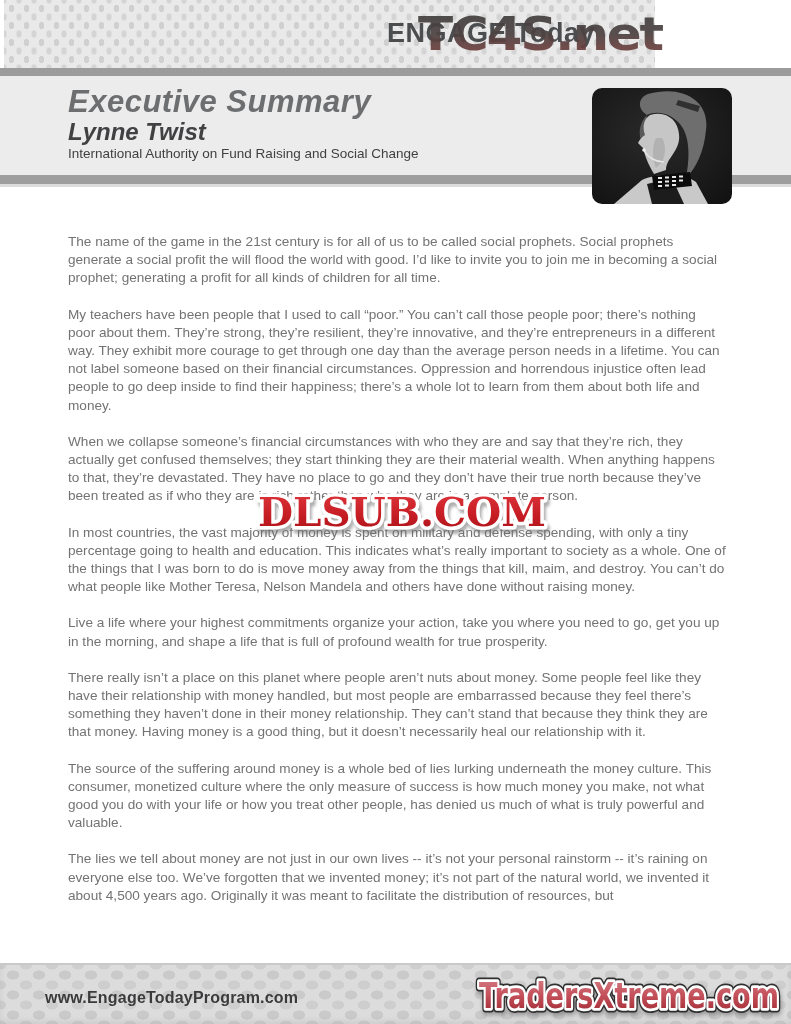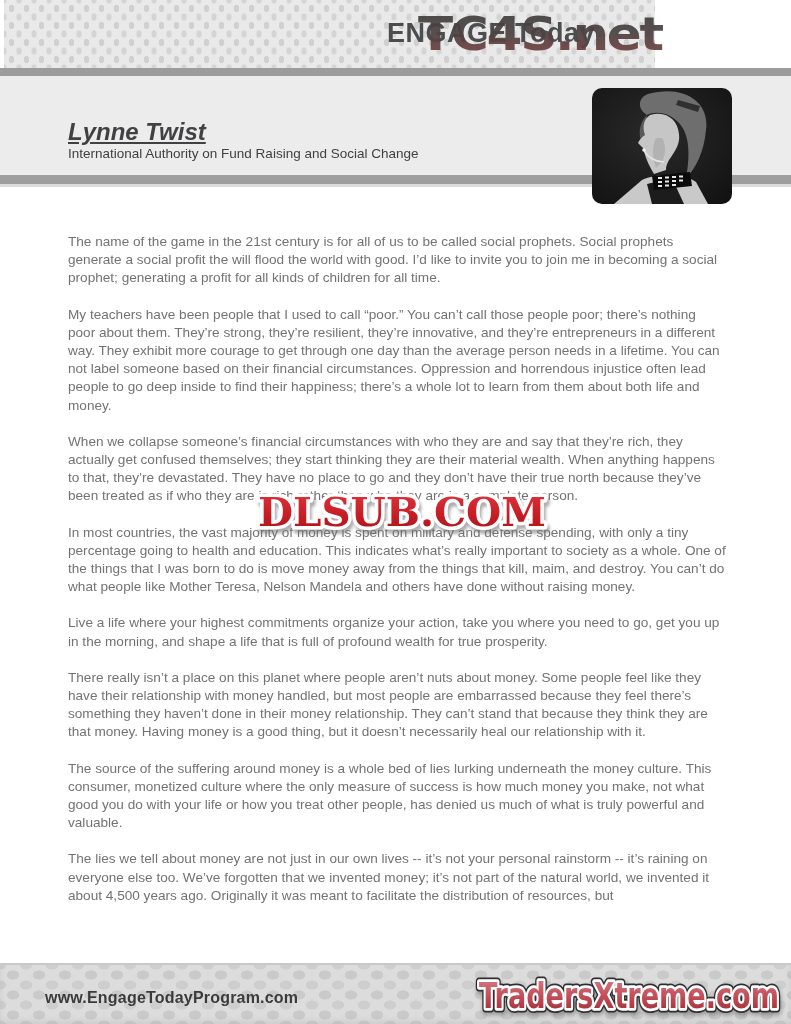--- a/index.html
+++ b/index.html
@@ -31,21 +31,21 @@
   
   .header-band{
     position:absolute;left:0;top:76px;width:791px;height:99px;background:#ececec;
   }
   .title{
     position:absolute;left:68px;top:8px;
     font-size:31px;font-weight:bold;font-style:italic;color:#6d6e70;letter-spacing:.5px;
   }
   .author{
     position:absolute;left:68px;top:42px;
-    font-size:24px;font-weight:bold;font-style:italic;color:#414042;text-decoration:underline;
+    font-size:24px;font-weight:bold;font-style:italic;color:#414042;
   }
   .subtitle{
     position:absolute;left:68px;top:70px;
     font-size:13.5px;color:#414042;
   }
   
   .photo{position:absolute;left:592px;top:88px;width:140px;height:116px;}
   
   .content{position:absolute;left:68px;top:233px;width:658px;}
   .content p{
@@ -89,20 +89,21 @@
           <stop offset="1" stop-color="#83403c"></stop>
         </linearGradient>
       </defs>
       <text x="125" y="50" text-anchor="middle" font-family="DejaVu Sans, sans-serif" font-size="47" font-weight="bold" letter-spacing="-2" fill="url(#tcg)" textLength="244" lengthAdjust="spacingAndGlyphs">TC4S.net</text>
     </svg>
   </div>
 
   <div class="bar bar1"></div>
 
   <div class="header-band">
+    <div class="title">Executive Summary</div>
     <div class="author">Lynne Twist</div>
     <div class="subtitle">International Authority on Fund Raising and Social Change</div>
   </div>
 
   <div class="bar bar2"></div>
 
   <div class="photo">
     <svg width="140" height="116" viewBox="0 0 140 116">
       <defs>
         <clipPath id="pc">

